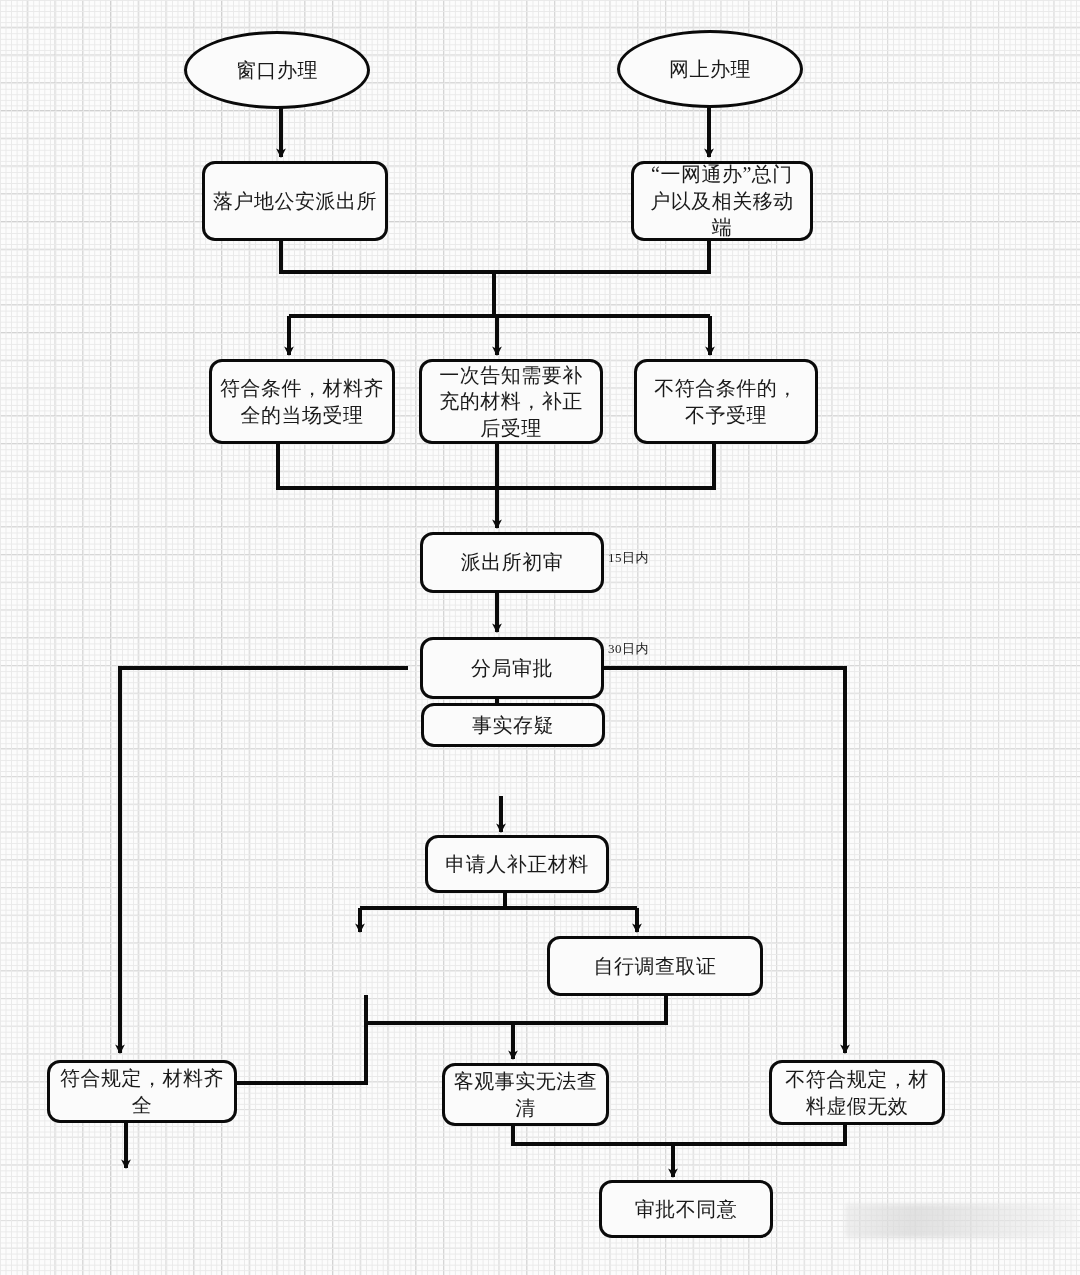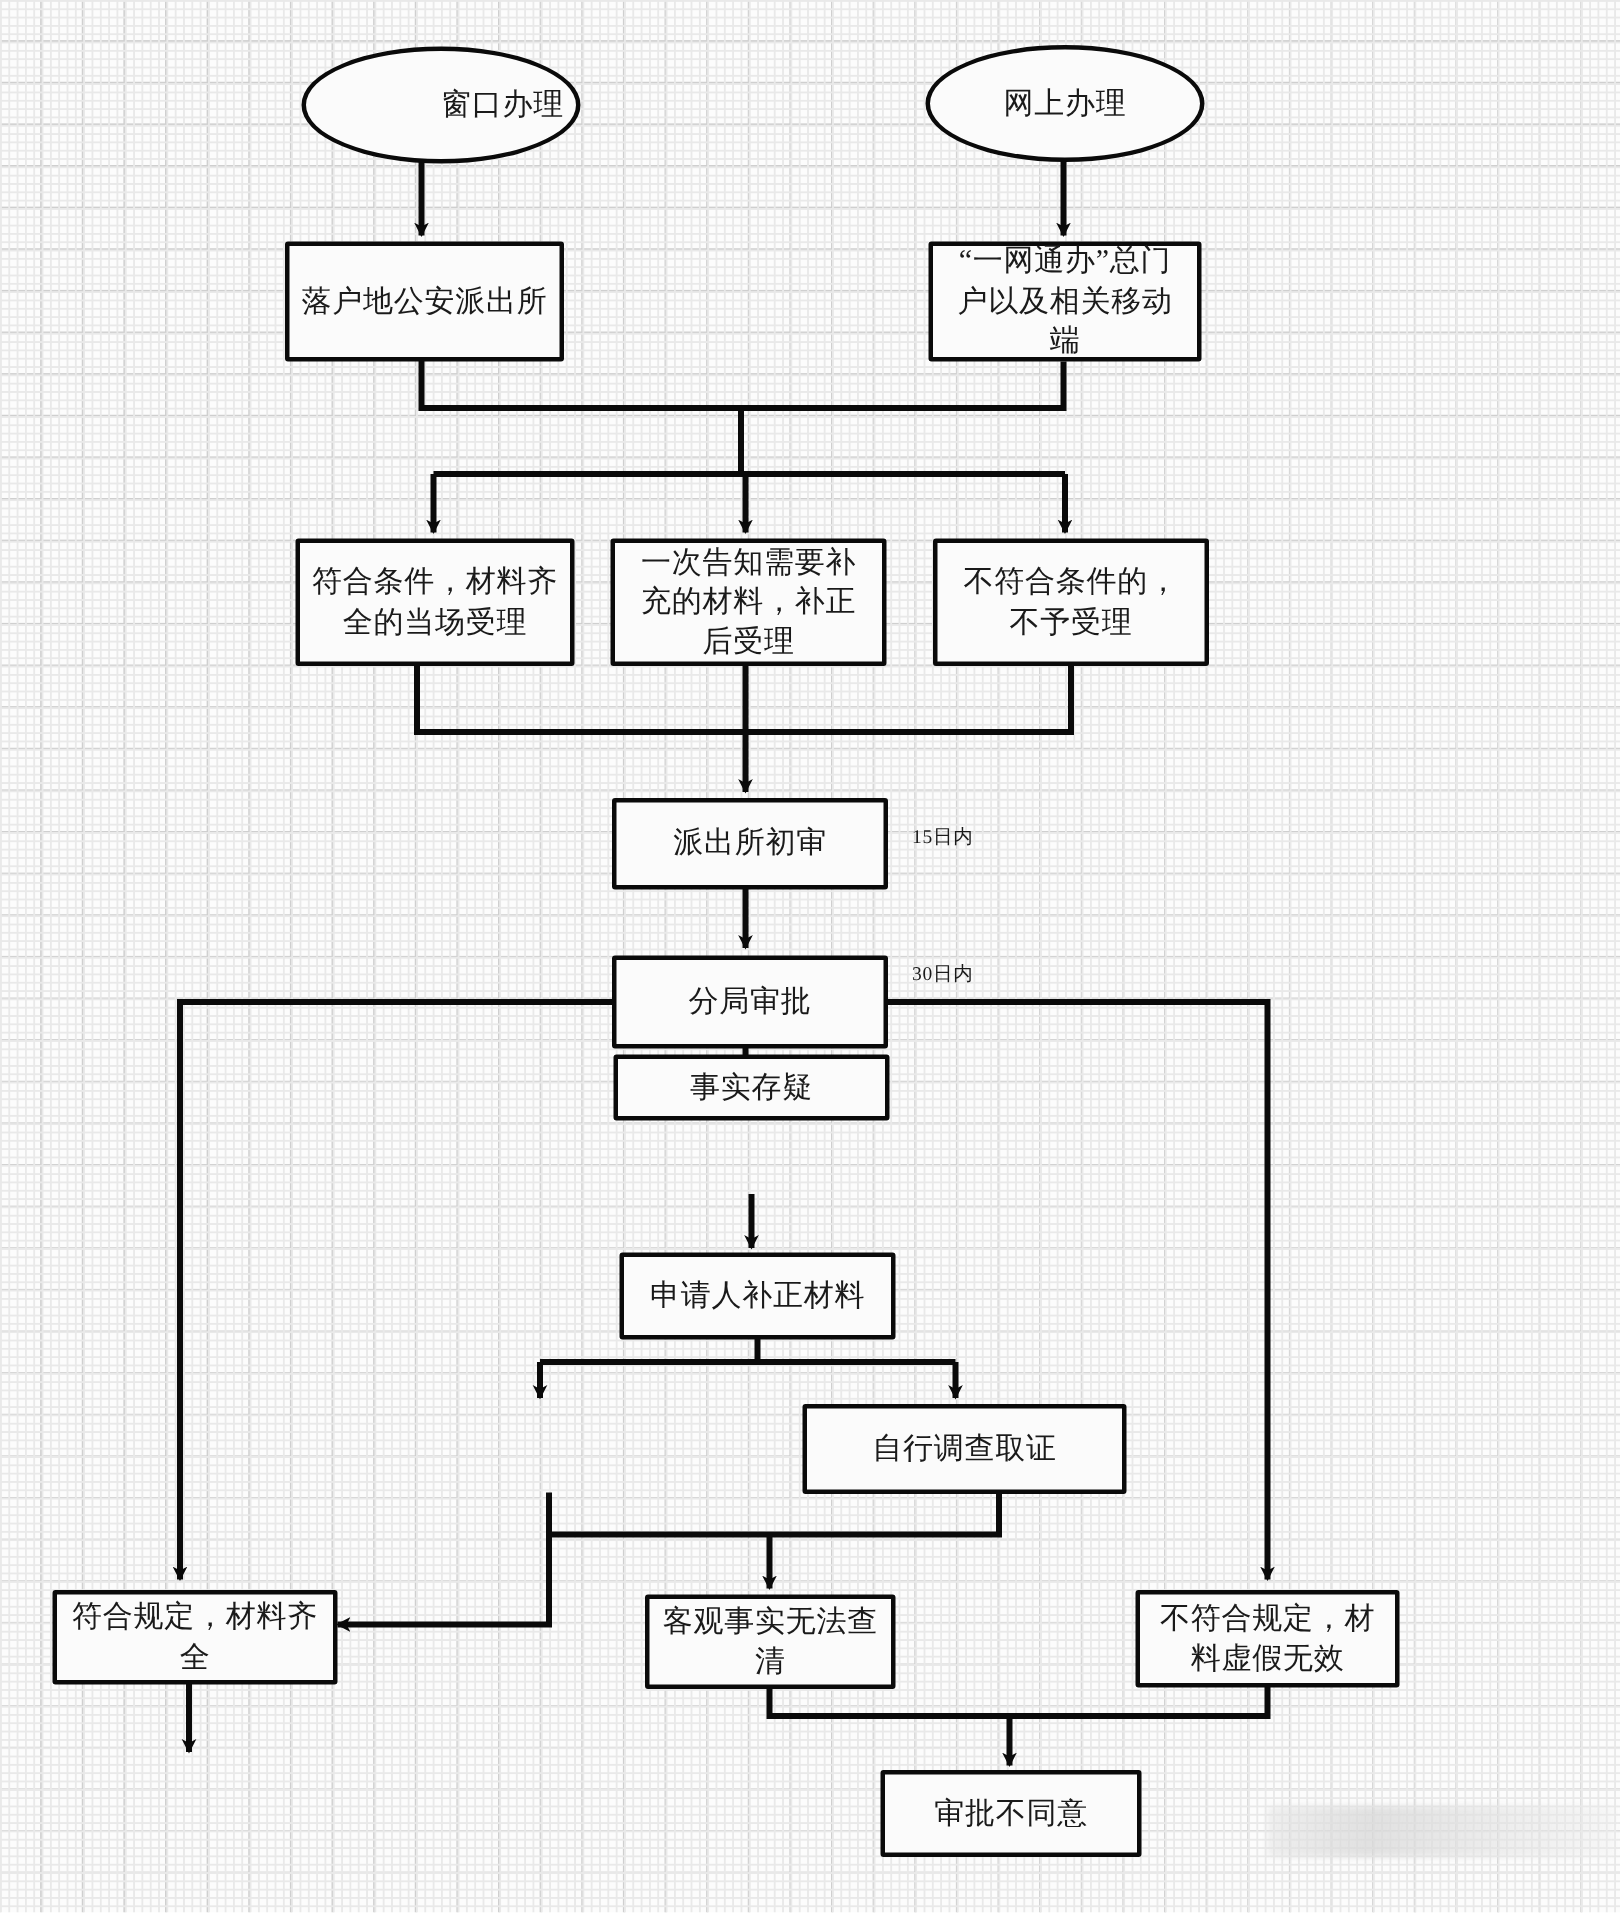--- a/index.html
+++ b/index.html
@@ -42,21 +42,22 @@
     text-align: center;
     background: #fbfbfb;
     border: 3.2px solid #0a0a0a;
     color: #1a1a1a;
     line-height: 1.32;
     font-size: 20px;
     letter-spacing: 0.5px;
     padding: 2px 8px;
   }
   .node.rect {
-    border-radius: 2px;
+    border-radius: 13px;
+    margin-left: 12px;
   }
   .node.ellipse {
     border-radius: 50%;
     border-width: 3.4px;
   }
   .edge-label {
     position: absolute;
     font-size: 13px;
     color: #1a1a1a;
     letter-spacing: 0.5px;
@@ -125,21 +126,21 @@
 
       <path d="M366,1023 L366,1083 L225,1083" marker-end="url(#ahl)"></path>
 
       <path d="M126,1122 L126,1168" marker-end="url(#ah)"></path>
 
       <path d="M513,1126 L513,1144 L845,1144 L845,1124"></path>
       <path d="M673,1144 L673,1177" marker-end="url(#ah)"></path>
     </g>
   </svg>
 
-  <div class="node ellipse" style="left:201px; top:31px; width:186px; height:78px;justify-content:flex-end;">
+  <div class="node ellipse" style="left:184px; top:31px; width:186px; height:78px;">
     <span>窗口办理</span>
   </div>
 
   <div class="node ellipse" style="left:617px; top:30px; width:186px; height:78px;align-items:center;">
     <span>网上办理</span>
   </div>
 
   <div class="node rect" style="left:190px; top:161px; width:186px; height:80px;">
     <span>落户地公安派出所</span>
   </div>

